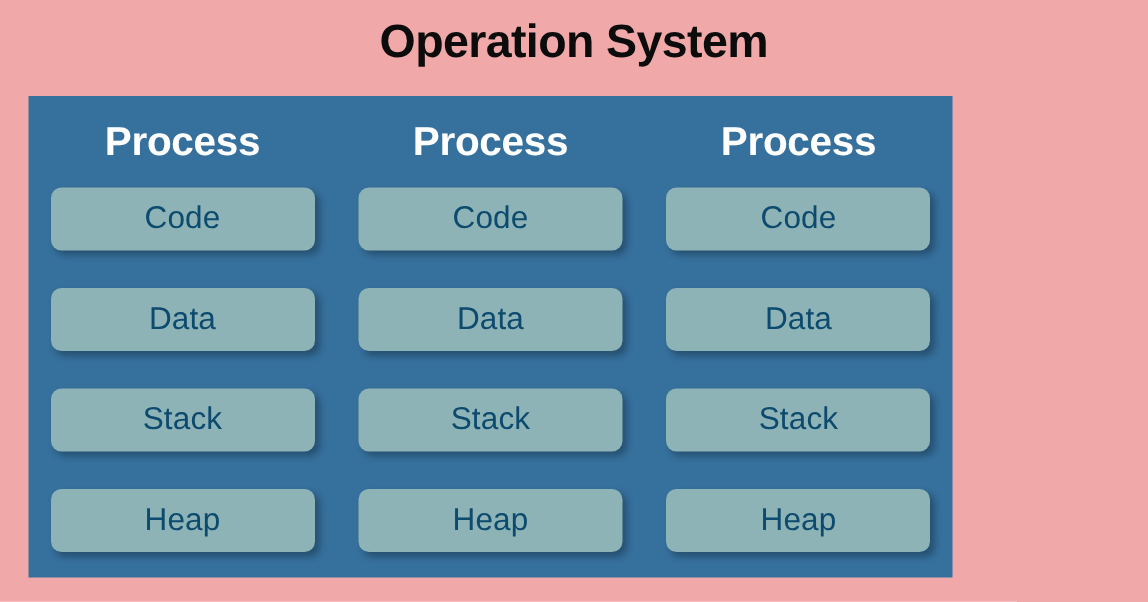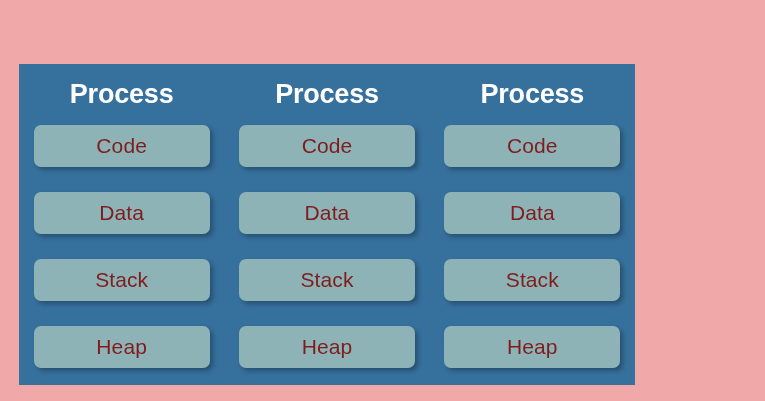--- a/index.html
+++ b/index.html
@@ -84,31 +84,32 @@
     box-shadow: 3px 3px 4px rgba(20, 45, 64, 0.45);
     display: flex;
     align-items: center;
     justify-content: center;
     box-sizing: border-box;
   }
 
   .segment-label {
     font-size: 21px;
     font-weight: 400;
-    color: #7f1d1d;
+    color: #0c4a6e;
     line-height: 24px;
     letter-spacing: 0.1px;
     white-space: nowrap;
   }
 </style>
 </head>
 <body>
 
 <div id="canvas">
 
+  <div id="diagram-title">Operation System</div>
 
   <div id="process-row">
 
     <div class="process-box">
       <div class="process-title">Process</div>
       <div class="segment-list">
         <div class="segment-box">
           <span class="segment-label">Code</span>
         </div>
         <div class="segment-box">

